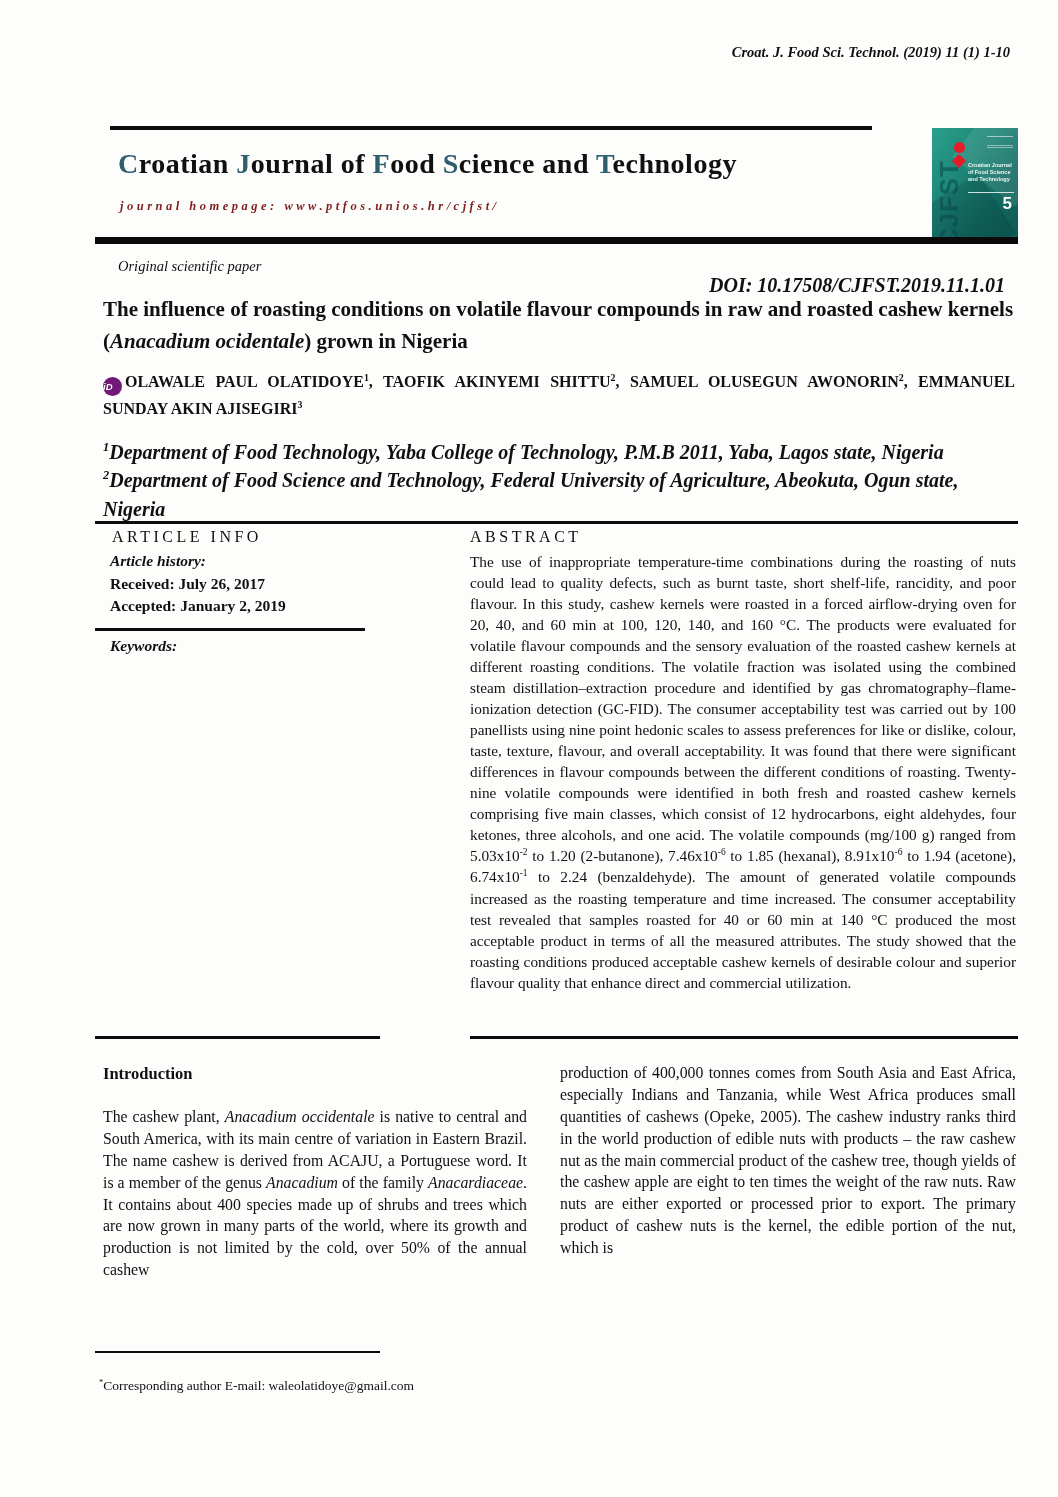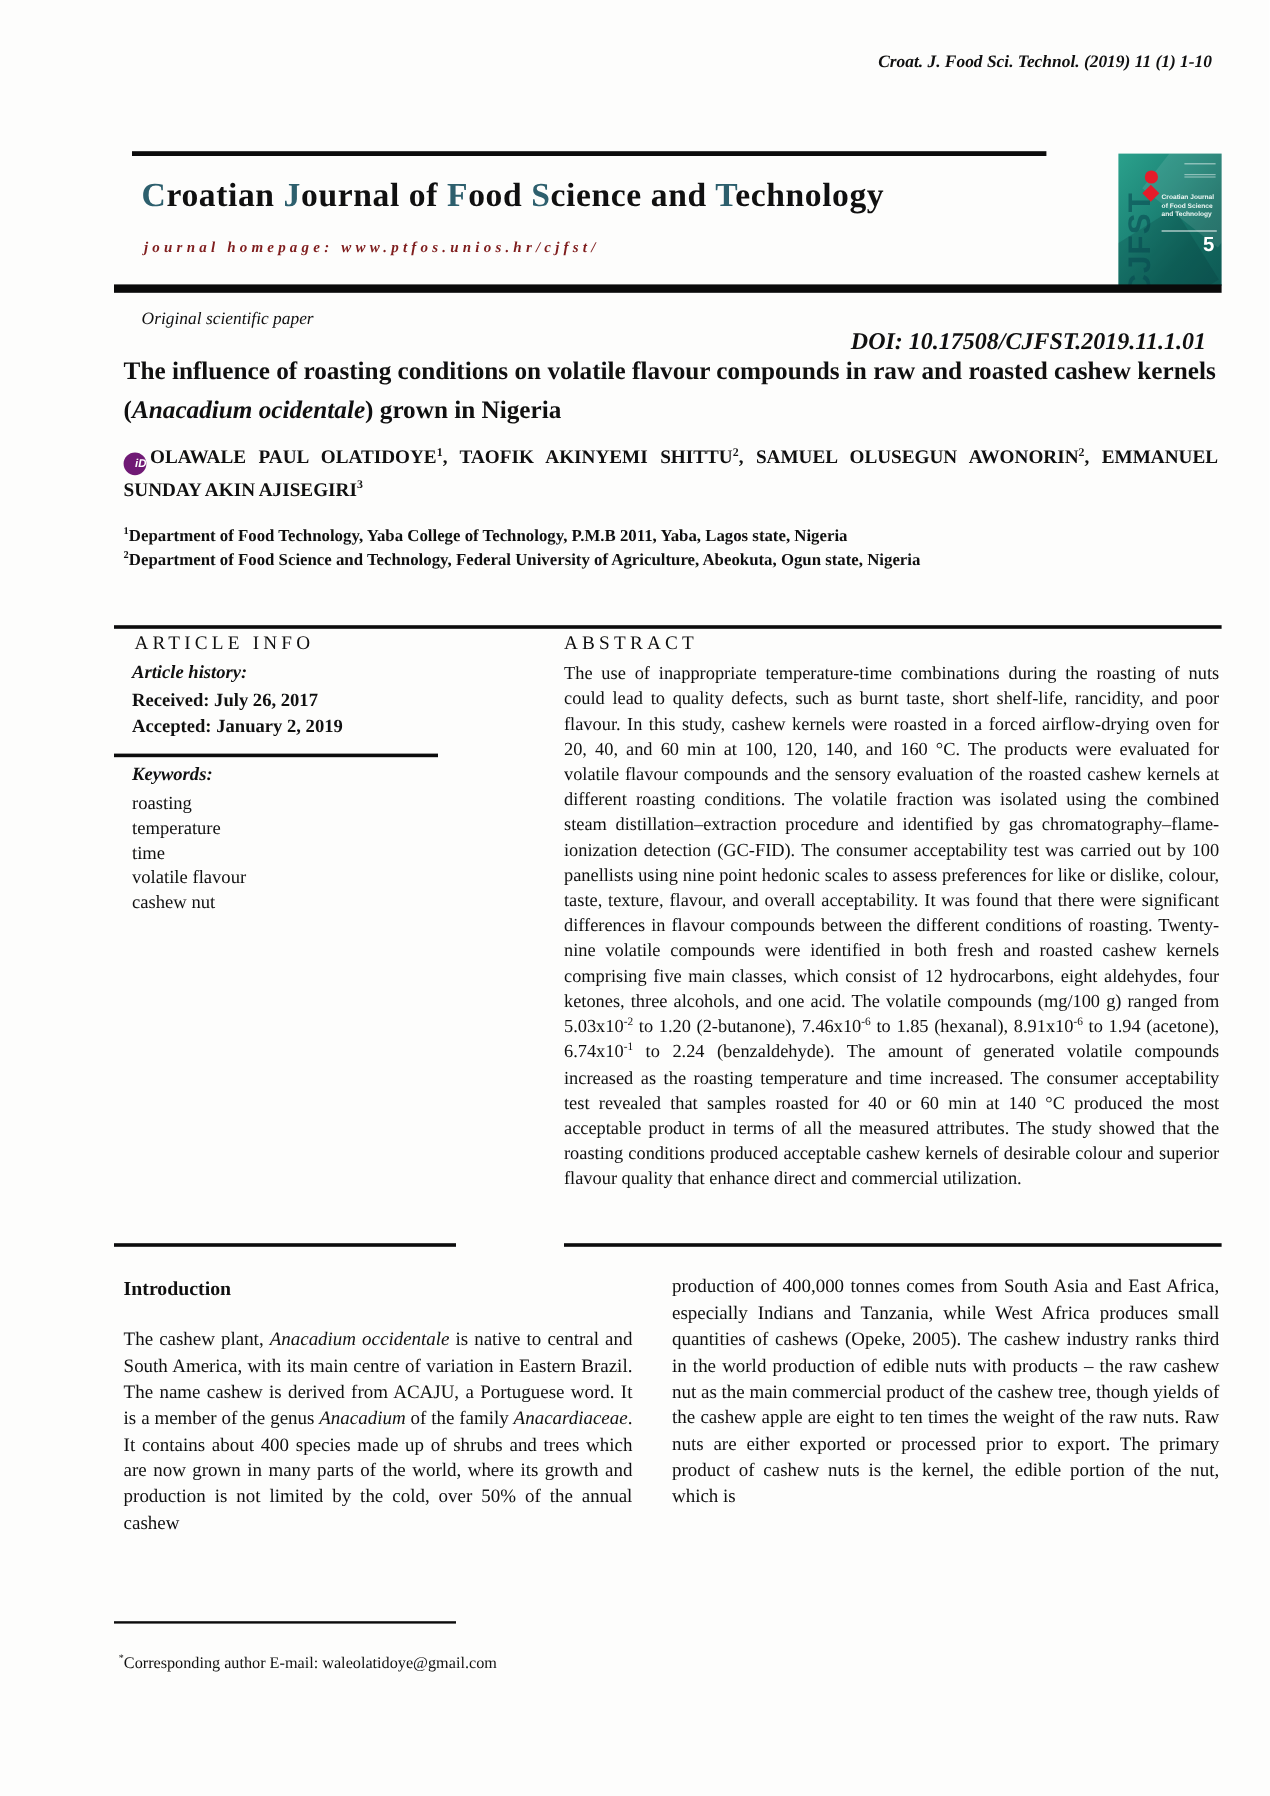--- a/index.html
+++ b/index.html
@@ -33,22 +33,22 @@
     border-top:1px solid rgba(255,255,255,0.55);border-bottom:3px double rgba(255,255,255,0.45);}
 
   .black-bar{top:237px;left:95px;width:923px;height:7px;background:#0a0a0a;}
   .paper-type{top:258px;left:118px;font-size:14.5px;font-style:italic;}
   .doi{top:274px;left:0;width:1005px;text-align:right;font-size:20px;font-style:italic;font-weight:600;}
 
   .article-title{top:294px;left:103px;width:914px;font-size:21px;font-weight:bold;line-height:1.5;}
   .authors{top:369px;left:103px;width:912px;font-size:16px;font-weight:bold;line-height:1.65;text-align:justify;}
   .orcid{display:inline-block;width:19px;height:19px;border-radius:50%;background:#701a75;color:#ffffff;
     font-family:"Liberation Sans",sans-serif;font-size:9.5px;font-weight:bold;font-style:italic;
-    text-align:right;line-height:19px;vertical-align:-3px;margin-right:3px;}
-  .affiliations{top:438px;left:103px;width:912px;font-size:14px;font-weight:600;line-height:1.42;}
+    text-align:left;line-height:19px;vertical-align:-3px;margin-right:3px;}
+  .affiliations{top:438px;left:103px;width:912px;font-size:20px;font-style:italic;font-weight:600;line-height:1.42;}
 
   .sec-rule-top{top:521px;left:95px;width:923px;height:3px;}
   .info-heading{top:528px;left:112px;font-size:16px;letter-spacing:3.5px;}
   .info-history{top:552px;left:110px;font-size:15.5px;font-weight:bold;font-style:italic;}
   .info-received{top:575px;left:110px;font-size:15.5px;font-weight:bold;}
   .info-accepted{top:597px;left:110px;font-size:15.5px;font-weight:bold;}
   .info-mid-rule{top:628px;left:95px;width:270px;height:3px;}
   .info-keywords-label{top:637px;left:110px;font-size:15.5px;font-weight:bold;font-style:italic;}
   .info-keywords{top:660px;left:110px;font-size:15.5px;line-height:1.34;}
 
@@ -104,27 +104,20 @@
     </div>
 
   <div class="abs rule sec-rule-top"></div>
 
   <div class="abs info-heading">ARTICLE INFO</div>
   <div class="abs info-history">Article history:</div>
   <div class="abs info-received">Received: July 26, 2017</div>
   <div class="abs info-accepted">Accepted: January 2, 2019</div>
   <div class="abs rule info-mid-rule"></div>
   <div class="abs info-keywords-label">Keywords:</div>
-  <div class="abs info-keywords">
-      <div>roasting</div>
-      <div>temperature</div>
-      <div>time</div>
-      <div>volatile flavour</div>
-      <div>cashew nut</div>
-    </div>
 
   <div class="abs abstract-heading">ABSTRACT</div>
   <div class="abs abstract-body"><span>The use of inappropriate temperature-time combinations during the roasting of nuts could lead to quality defects, such as burnt taste, short shelf-life, rancidity, and poor flavour. In this study, cashew kernels were roasted in a forced airflow-drying oven for 20, 40, and 60 min at 100, 120, 140, and 160 °C. The products were evaluated for volatile flavour compounds and the sensory evaluation of the roasted cashew kernels at different roasting conditions. The volatile fraction was isolated using the combined steam distillation–extraction procedure and identified by gas chromatography–flame-ionization detection (GC-FID). The consumer acceptability test was carried out by 100 panellists using nine point hedonic scales to assess preferences for like or dislike, colour, taste, texture, flavour, and overall acceptability. It was found that there were significant differences in flavour compounds between the different conditions of roasting. Twenty-nine volatile compounds were identified in both fresh and roasted cashew kernels comprising five main classes, which consist of 12 hydrocarbons, eight aldehydes, four ketones, three alcohols, and one acid. The volatile compounds (mg/100 g) ranged from 5.03x10</span><sup>-2</sup><span> to 1.20 (2-butanone), 7.46x10</span><sup>-6</sup><span> to 1.85 (hexanal), 8.91x10</span><sup>-6</sup><span> to 1.94 (acetone), 6.74x10</span><sup>-1</sup><span> to 2.24 (benzaldehyde). The amount of generated volatile compounds increased as the roasting temperature and time increased. The consumer acceptability test revealed that samples roasted for 40 or 60 min at 140 °C produced the most acceptable product in terms of all the measured attributes. The study showed that the roasting conditions produced acceptable cashew kernels of desirable colour and superior flavour quality that enhance direct and commercial utilization.</span></div>
 
   <div class="abs rule rule-bottom-left"></div>
   <div class="abs rule rule-bottom-right"></div>
 
   <div class="abs intro-heading">Introduction</div>
   <div class="abs intro-left"><span>The cashew plant, </span><span class="it">Anacadium occidentale</span><span> is native to central and South America, with its main centre of variation in Eastern Brazil. The name cashew is derived from ACAJU, a Portuguese word. It is a member of the genus </span><span class="it">Anacadium</span><span> of the family </span><span class="it">Anacardiaceae</span><span>. It contains about 400 species made up of shrubs and trees which are now grown in many parts of the world, where its growth and production is not limited by the cold, over 50% of the annual cashew</span></div>
   <div class="abs intro-right">production of 400,000 tonnes comes from South Asia and East Africa, especially Indians and Tanzania, while West Africa produces small quantities of cashews (Opeke, 2005). The cashew industry ranks third in the world production of edible nuts with products – the raw cashew nut as the main commercial product of the cashew tree, though yields of the cashew apple are eight to ten times the weight of the raw nuts. Raw nuts are either exported or processed prior to export. The primary product of cashew nuts is the kernel, the edible portion of the nut, which is</div>

